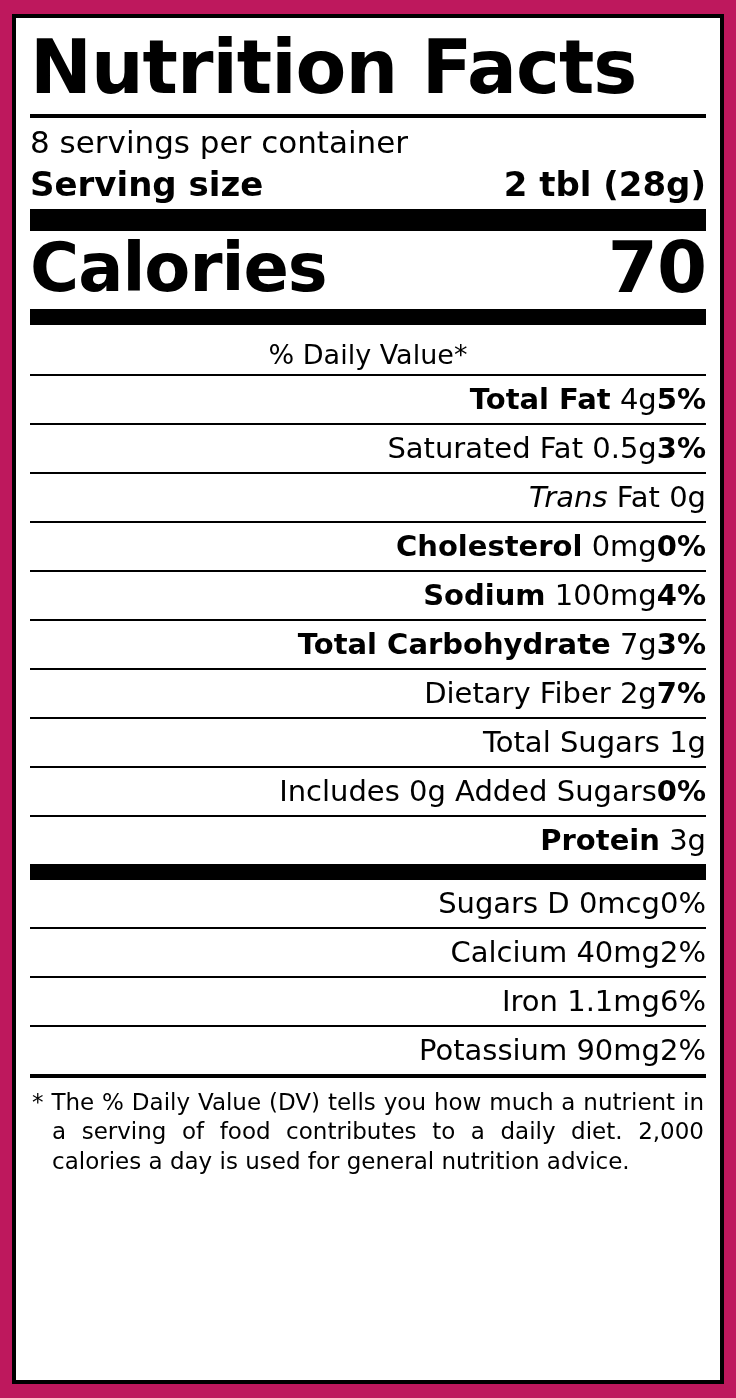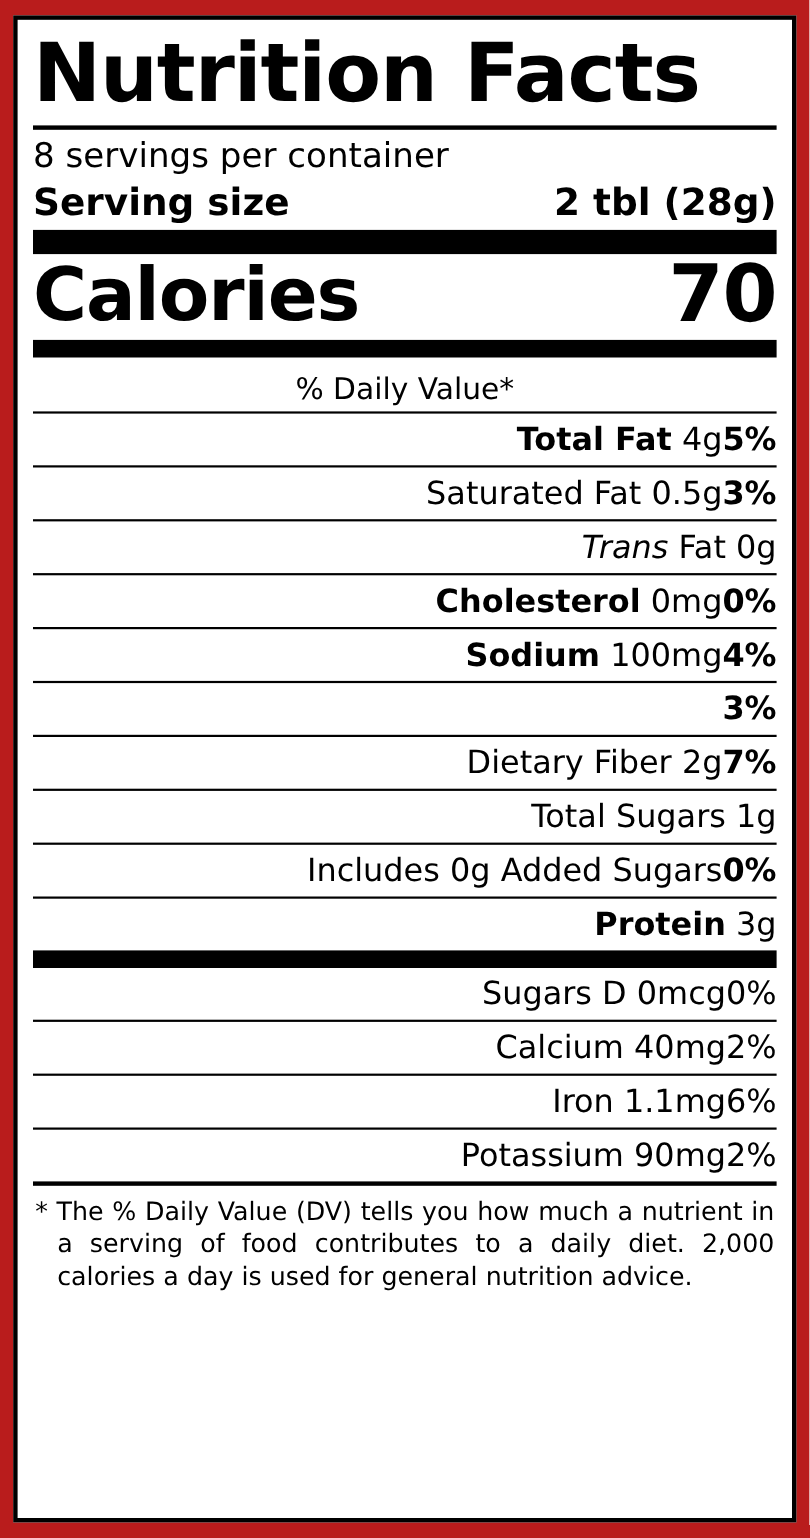--- a/index.html
+++ b/index.html
@@ -12,21 +12,21 @@
     height: 1398px;
     font-family: "DejaVu Sans", sans-serif;
     color: #000000;
   }
 
   .label-wrap {
     box-sizing: border-box;
     width: 736px;
     height: 1398px;
     padding: 14px 12px;
-    background: #b91c1c;
+    background: #be185d;
   }
 
   .label {
     box-sizing: border-box;
     width: 712px;
     height: 1370px;
     border: 4px solid #000000;
     background: #ffffff;
     padding: 0 14px;
     position: relative;
@@ -201,20 +201,21 @@
     </div>
     <div class="rule-thin"></div>
 
     <div class="row">
       <span class="left"><span class="nutrient-name">Sodium</span> <span>100mg</span></span>
       <span class="right">4%</span>
     </div>
     <div class="rule-thin"></div>
 
     <div class="row">
+      <span class="left"><span class="nutrient-name">Total Carbohydrate</span> <span>7g</span></span>
       <span class="right">3%</span>
     </div>
     <div class="rule-thin"></div>
 
     <div class="row indent1">
       <span class="left"><span>Dietary Fiber</span> <span>2g</span></span>
       <span class="right">7%</span>
     </div>
     <div class="rule-thin"></div>
 

